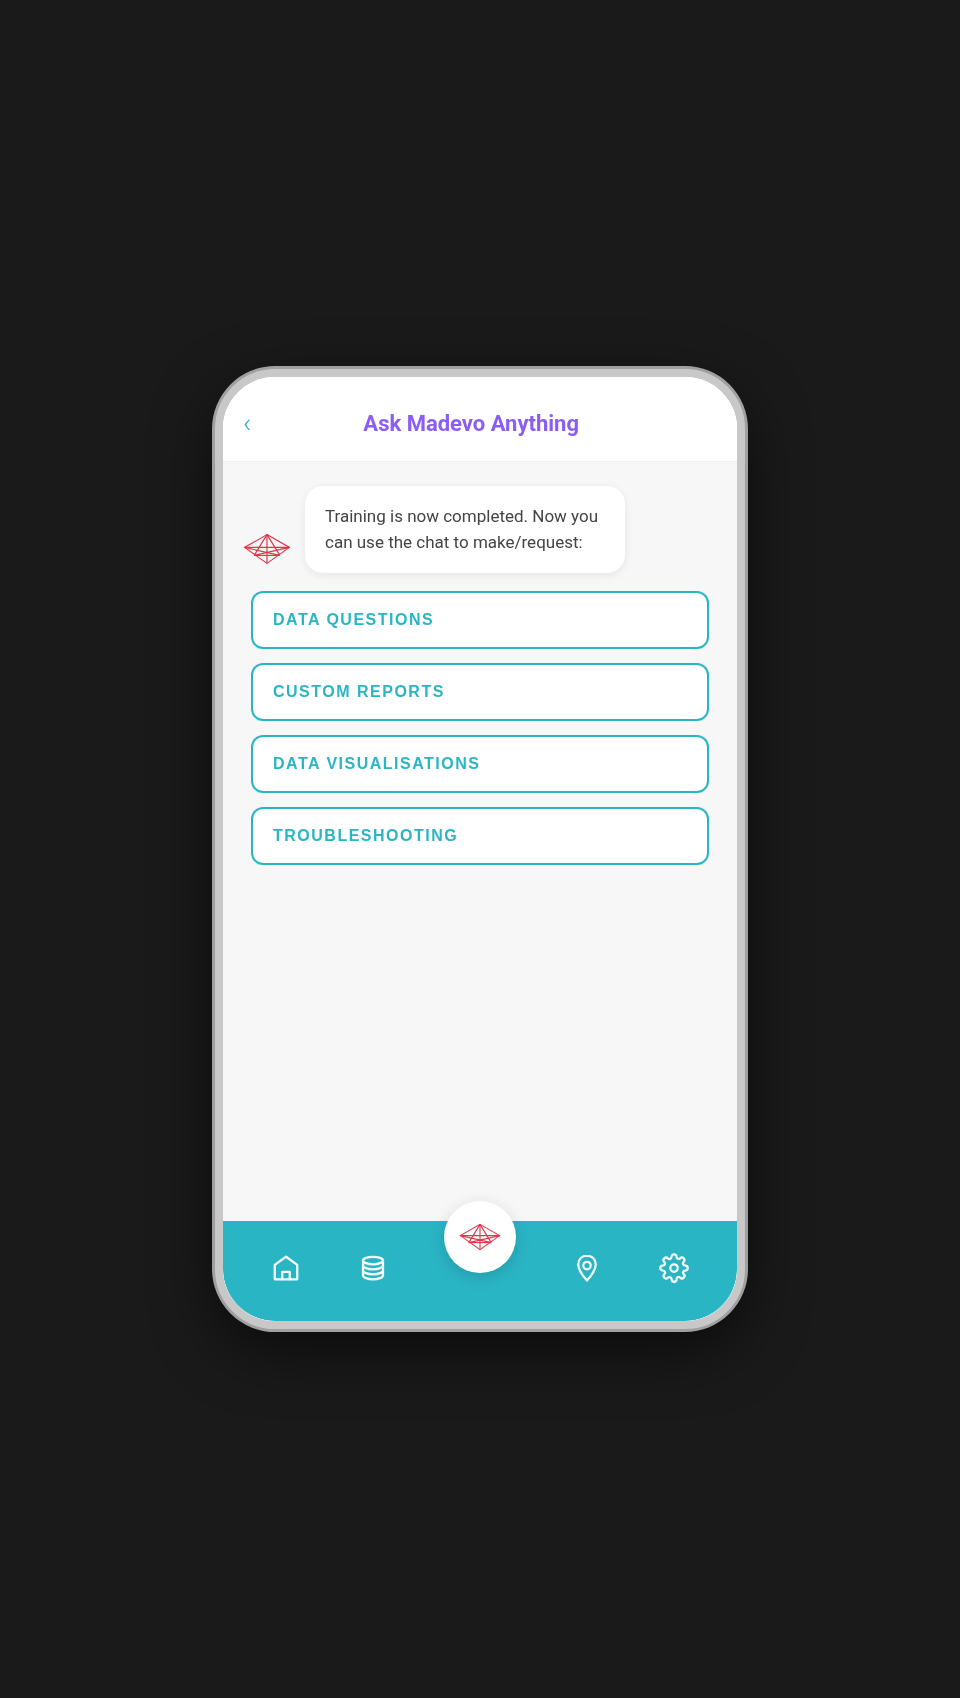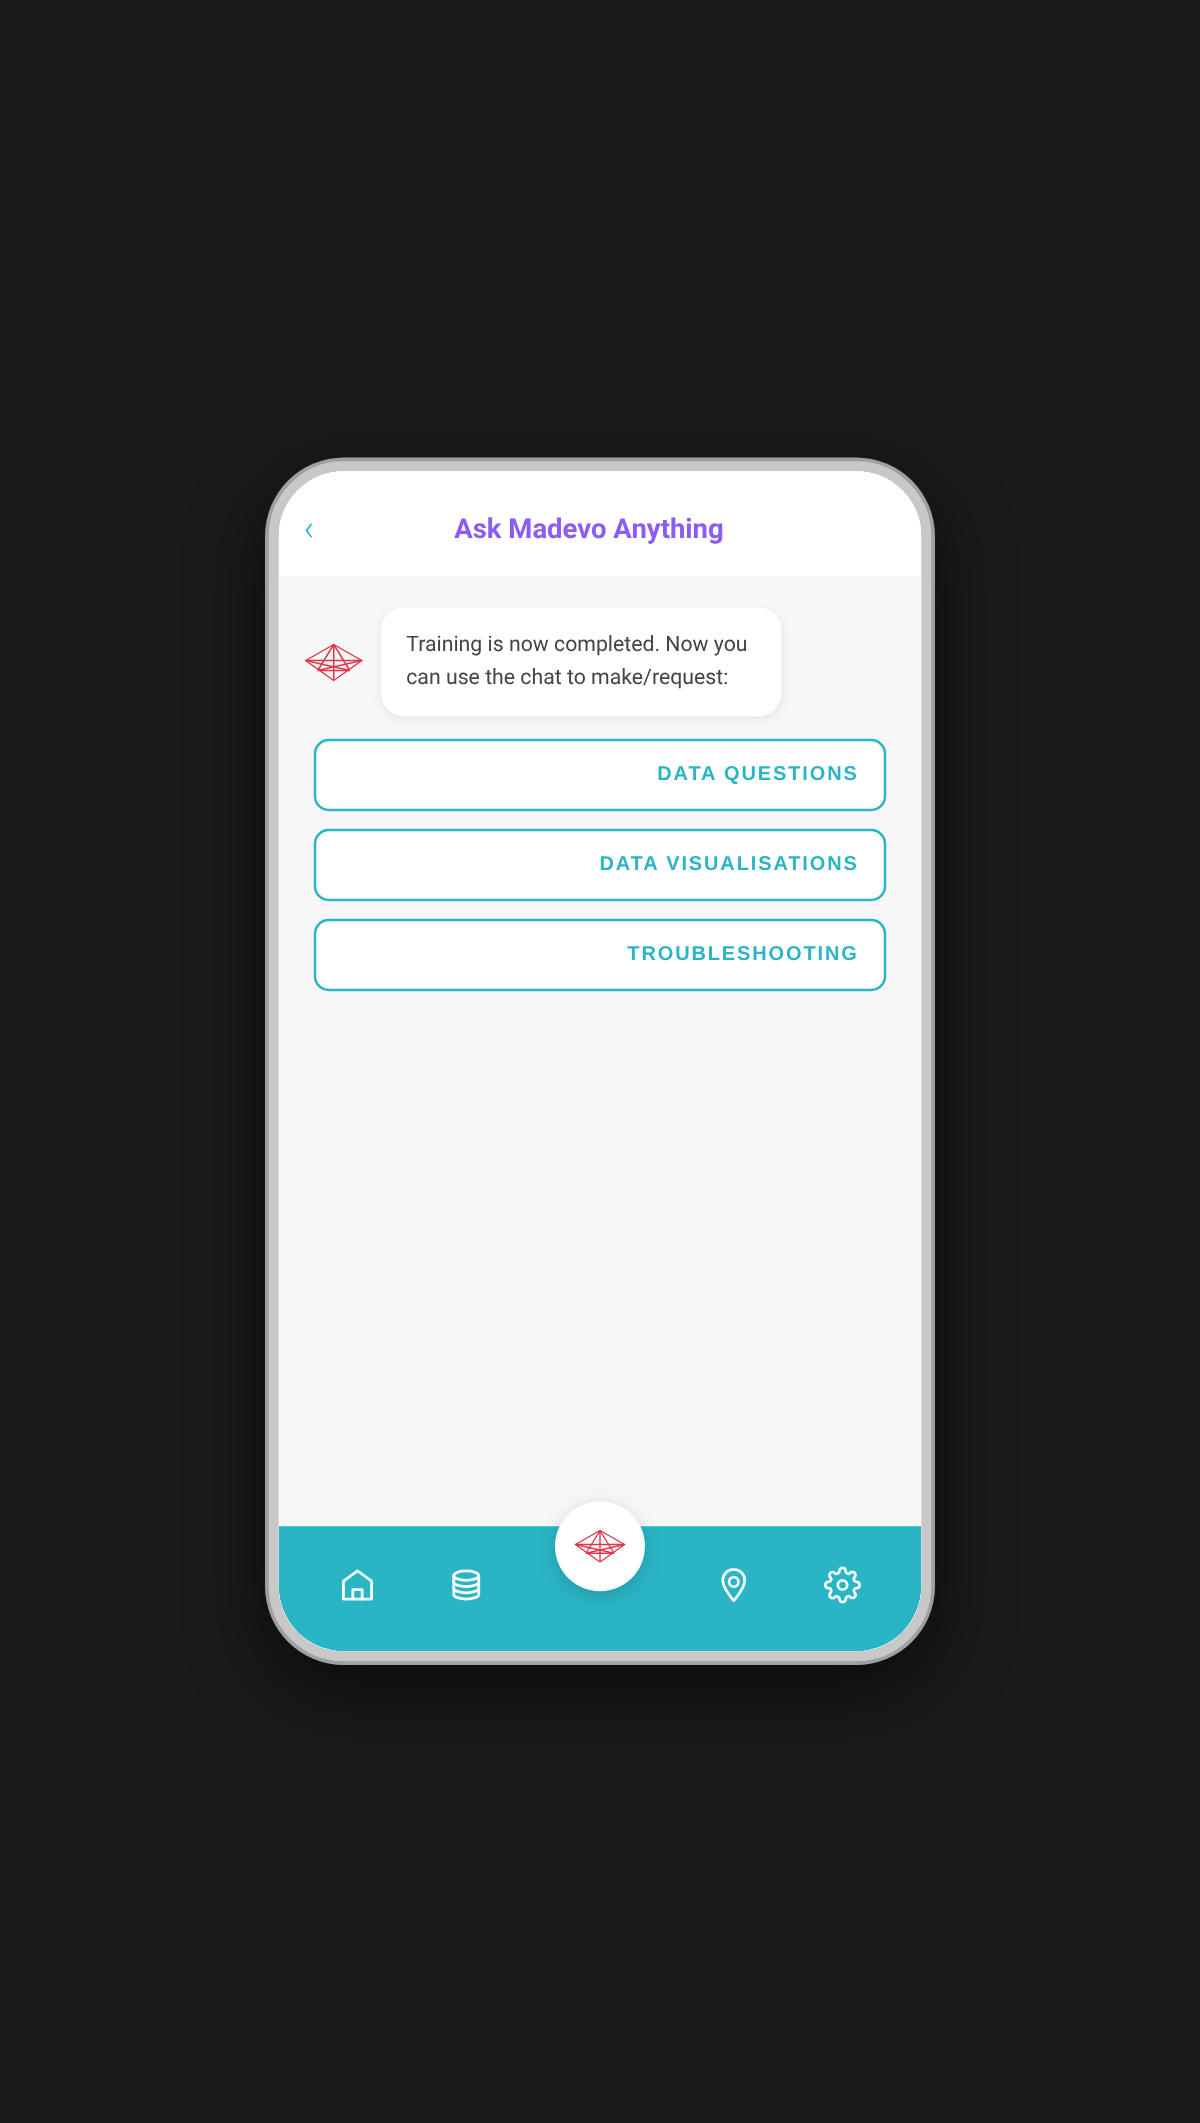--- a/index.html
+++ b/index.html
@@ -69,21 +69,21 @@
       padding: 24px 20px 16px 20px;
       background: #f7f7f7;
       display: flex;
       flex-direction: column;
       gap: 18px;
     }
 
     
     .message-row {
       display: flex;
-      align-items: center;
+      align-items: flex-end;
       gap: 14px;
     }
 
     .avatar-icon {
       width: 48px;
       height: 48px;
       flex-shrink: 0;
       display: flex;
       align-items: center;
       justify-content: center;
@@ -115,21 +115,21 @@
       flex-direction: column;
       gap: 14px;
       padding: 0 8px;
     }
 
     .action-btn {
       background: #ffffff;
       border: 2px solid #2ab5c5;
       border-radius: 12px;
       padding: 18px 20px;
-      text-align: right;
+      text-align: left;
       cursor: pointer;
       font-size: 16px;
       font-weight: 700;
       letter-spacing: 1.5px;
       color: #2ab5c5;
       text-transform: uppercase;
     }
 
     
     .bottom-nav {
@@ -219,20 +219,21 @@
             </g>
           </svg>
         </div>
         <div class="message-bubble">
           <p>Training is now completed. Now you can use the chat to make/request:</p>
         </div>
       </div>
 
       <div class="action-buttons">
         <button class="action-btn">DATA QUESTIONS</button>
+        <button class="action-btn">CUSTOM REPORTS</button>
         <button class="action-btn">DATA VISUALISATIONS</button>
         <button class="action-btn">TROUBLESHOOTING</button>
       </div>
 
     </div>
 
     <div class="bottom-nav">
 
       <div class="nav-icon">
         <svg viewBox="0 0 24 24">

